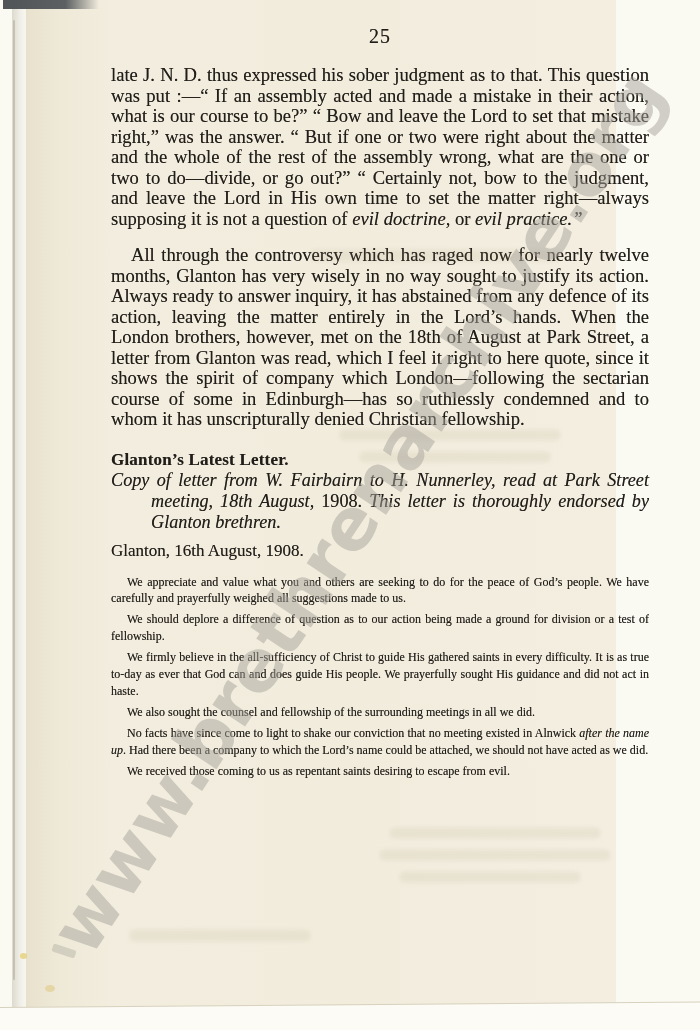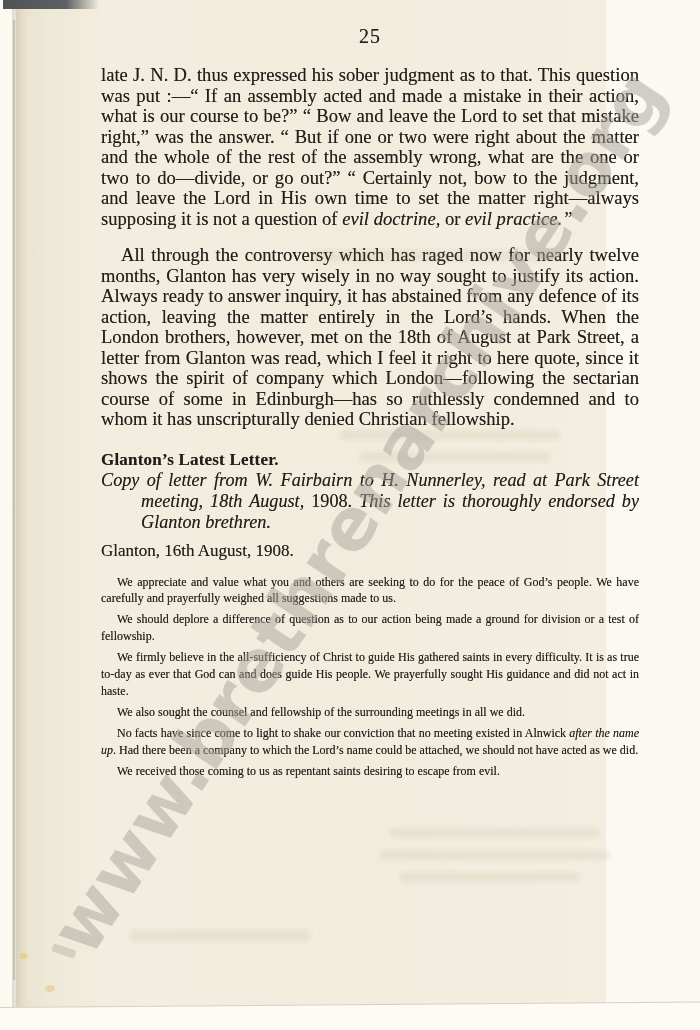--- a/index.html
+++ b/index.html
@@ -5,21 +5,21 @@
   html,body { margin:0; padding:0; }
   body {
     width:700px; height:1030px; position:relative; overflow:hidden;
     background:#faf9f2;
     font-family:"Liberation Serif","DejaVu Serif",serif;
   }
   .scan { position:absolute; inset:0; }
 
   
   .sheet {
-    position:absolute; left:16px; top:0; width:590px; height:1007px;
+    position:absolute; left:26px; top:0; width:590px; height:1007px;
     background:linear-gradient(90deg,#e7e1cd 0px,#efe9d8 34px,#f2edde 90px,#f1ecdc 55%,#f3eee0 100%);
   }
   .crease {
     position:absolute; left:12px; top:0; width:16px; height:1007px;
     background:linear-gradient(90deg,rgba(105,93,68,0.20),rgba(105,93,68,0.06) 55%,rgba(105,93,68,0));
   }
   .crease-line {
     position:absolute; left:13px; top:20px; width:2px; height:960px;
     background:rgba(95,85,60,0.22); border-radius:2px;
   }

